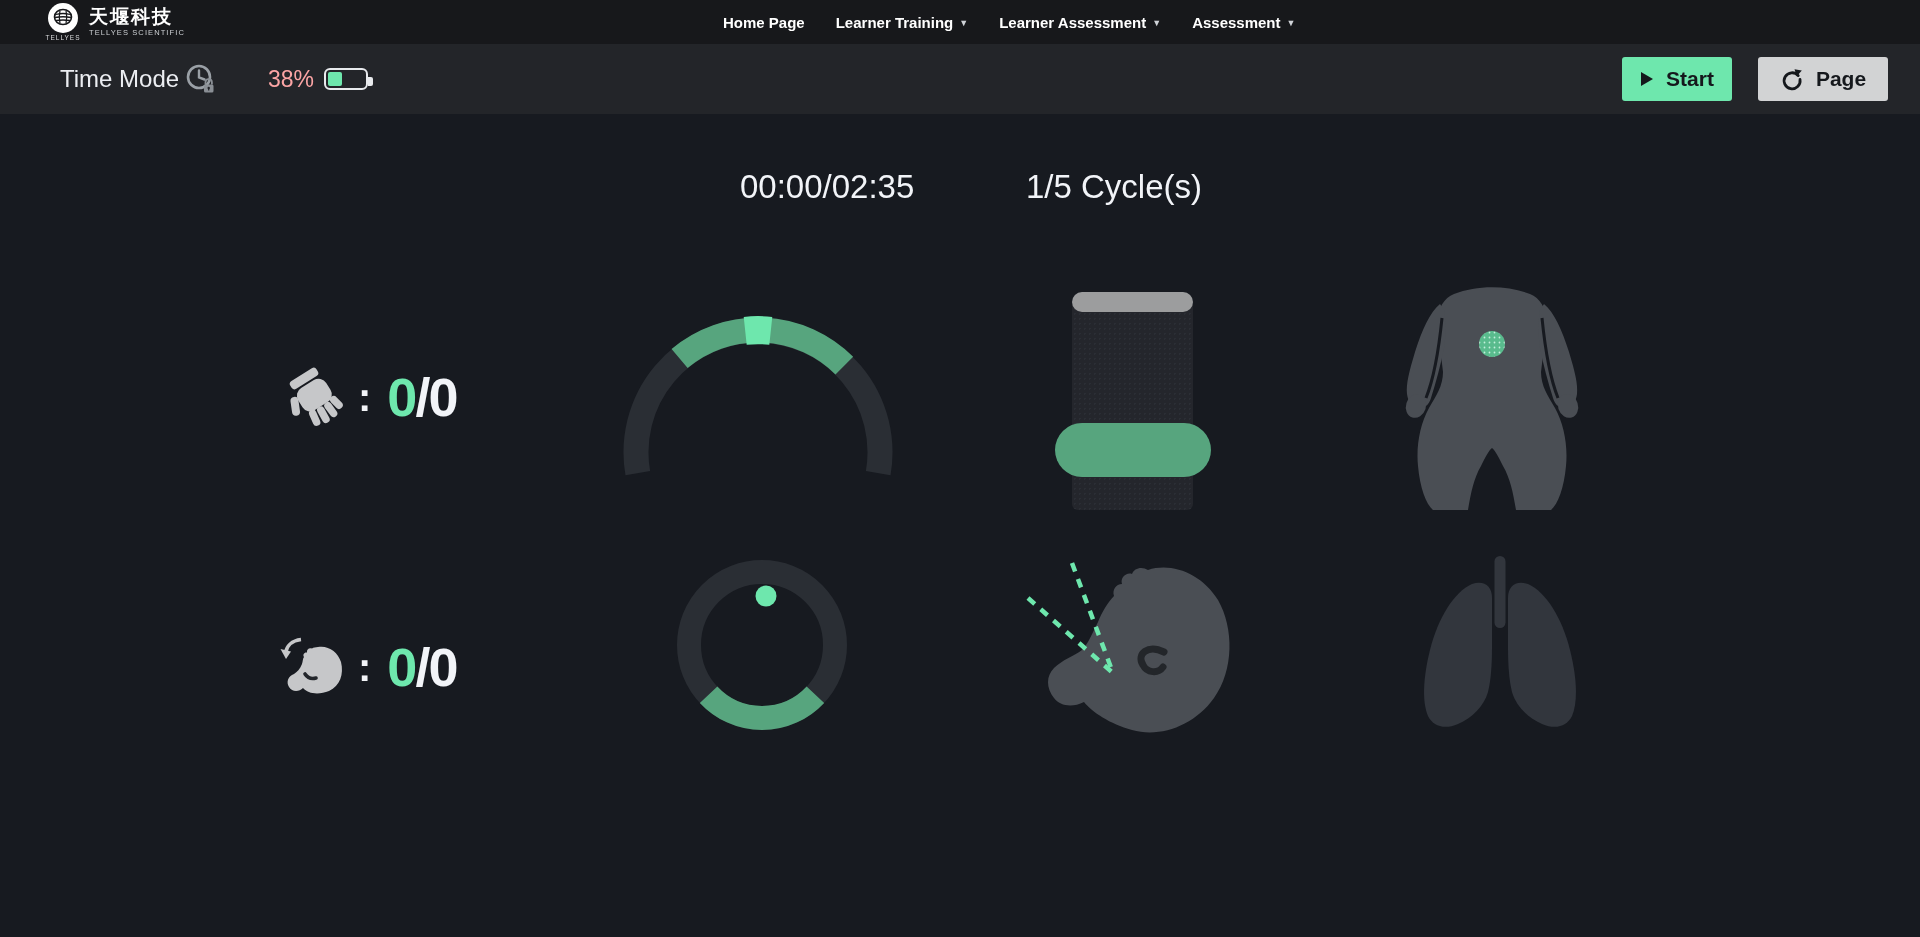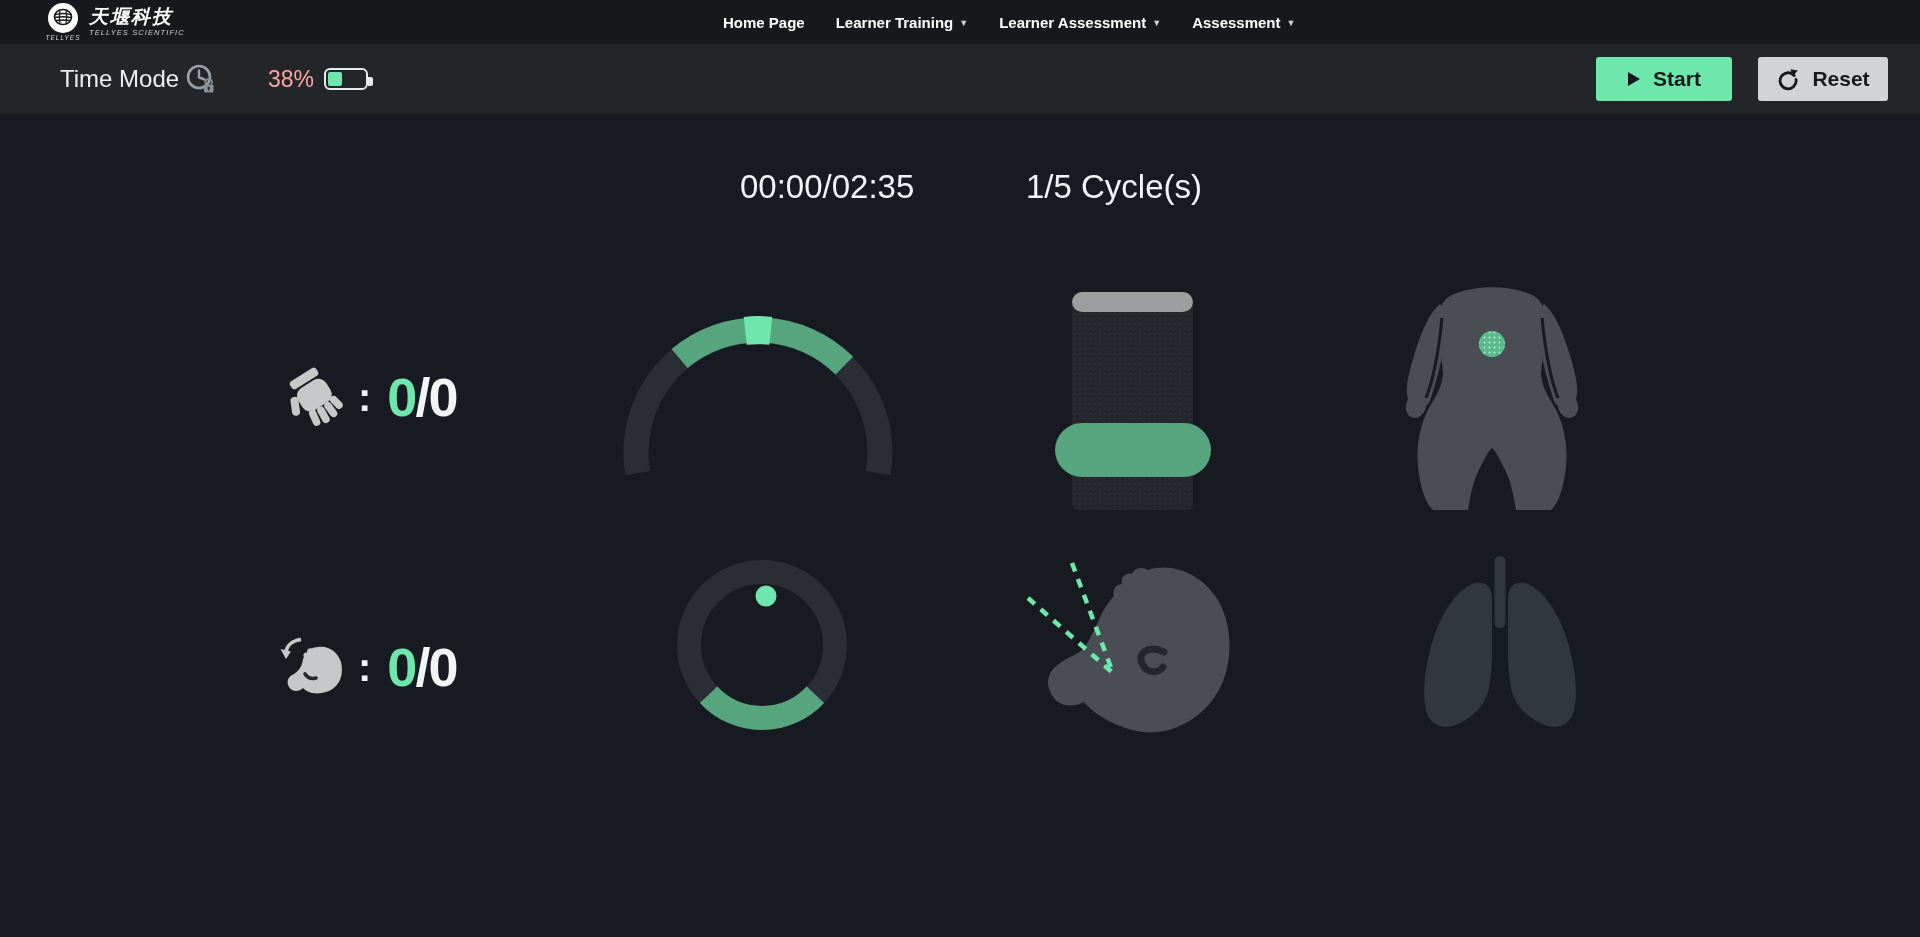--- a/index.html
+++ b/index.html
@@ -21,21 +21,21 @@
     --text-white:#f2f4f8;
     --legend-text:#c9ced8;
   }
   *{margin:0;padding:0;box-sizing:border-box;}
   html,body{background:#000;}
   body{font-family:"Liberation Sans","DejaVu Sans",sans-serif;}
   .app{position:relative;width:1920px;height:937px;background:var(--bg-main);overflow:hidden;}
 
   
   .navbar{position:absolute;top:0;left:0;width:1920px;height:44px;background:var(--bg-nav);}
-  .brand{position:absolute;left:46px;top:3px;display:flex;align-items:flex-start;gap:9px;cursor:pointer;font-style:italic;}
+  .brand{position:absolute;left:46px;top:3px;display:flex;align-items:flex-start;gap:9px;cursor:pointer;}
   .brand-mark{display:flex;flex-direction:column;align-items:center;width:34px;}
   .brand-mark-text{font-size:6.5px;letter-spacing:1px;color:#d9dadc;margin-top:1px;}
   .brand-text{padding-top:3px;}
   .brand-cn{font-size:19px;font-weight:700;color:#ffffff;line-height:21px;letter-spacing:2px;}
   .brand-en{font-size:7.5px;color:#cdd0d4;letter-spacing:1.1px;margin-top:1px;}
   .nav-menu{position:absolute;left:723px;top:0;height:44px;display:flex;align-items:center;gap:31px;}
   .nav-item{display:flex;align-items:center;gap:6px;color:#ffffff;font-size:15px;font-weight:600;cursor:pointer;white-space:nowrap;}
   .caret{font-size:9px;color:#d0d3d8;transform:translateY(1px);}
 
   
@@ -43,21 +43,21 @@
   .time-mode{position:absolute;left:60px;top:0;height:70px;display:flex;align-items:center;gap:4px;cursor:pointer;}
   .time-mode-label{font-size:24px;color:#eceef2;}
   .battery{position:absolute;left:268px;top:0;height:70px;display:flex;align-items:center;gap:10px;}
   .battery-pct{font-size:23px;color:#fca5a5;}
   .battery-shell{position:relative;width:44px;height:22px;border:2px solid #e8eaed;border-radius:6px;padding:2px;}
   .battery-fill{height:100%;background:var(--accent);border-radius:2px;}
   .battery-nub{position:absolute;right:-7px;top:7px;width:5px;height:9px;background:#e8eaed;border-radius:0 2px 2px 0;}
   .toolbar-actions{position:absolute;right:32px;top:13px;display:flex;gap:26px;}
   .btn{display:flex;align-items:center;justify-content:center;gap:12px;height:44px;border:none;border-radius:3px;
        font-family:inherit;font-size:21px;font-weight:700;color:var(--btn-text);cursor:pointer;}
-  .btn-start{width:136px;background:var(--start-bg);}
+  .btn-start{width:110px;background:var(--start-bg);}
   .btn-reset{width:130px;background:var(--reset-bg);}
 
   
   .main{position:absolute;top:114px;left:0;right:0;bottom:0;}
   .session-status{position:absolute;top:54px;left:740px;width:462px;display:flex;justify-content:space-between;}
   .timer,.cycles{font-size:33px;color:var(--text-white);white-space:nowrap;}
 
   .legend{position:absolute;top:56px;left:1746px;display:flex;flex-direction:column;gap:9px;}
   .legend-item{display:flex;align-items:center;gap:11px;height:30px;}
   .legend-dot{width:16px;height:16px;border-radius:50%;}
@@ -162,21 +162,21 @@
         <svg width="14" height="16" viewBox="0 0 14 16">
           <polygon points="1,1 13,8 1,15" fill="#15181c"></polygon>
         </svg>
         <span>Start</span>
       </button>
       <button class="btn btn-reset">
         <svg width="24" height="24" viewBox="0 0 24 24">
           <path d="M18.2 8.6 A 8 8 0 1 0 20 12.5" fill="none" stroke="#15181c" stroke-width="2.8" stroke-linecap="round"></path>
           <polygon points="14.5,2.2 21.8,3.6 16.8,9.2" fill="#15181c"></polygon>
         </svg>
-        <span>Reset</span>
+        <span>Page</span>
       </button>
     </div>
   </div>
 
   <main class="main">
 
     <div class="session-status">
       <span class="timer">00:00/02:35</span>
       <span class="cycles">1/5 Cycle(s)</span>
     </div>

